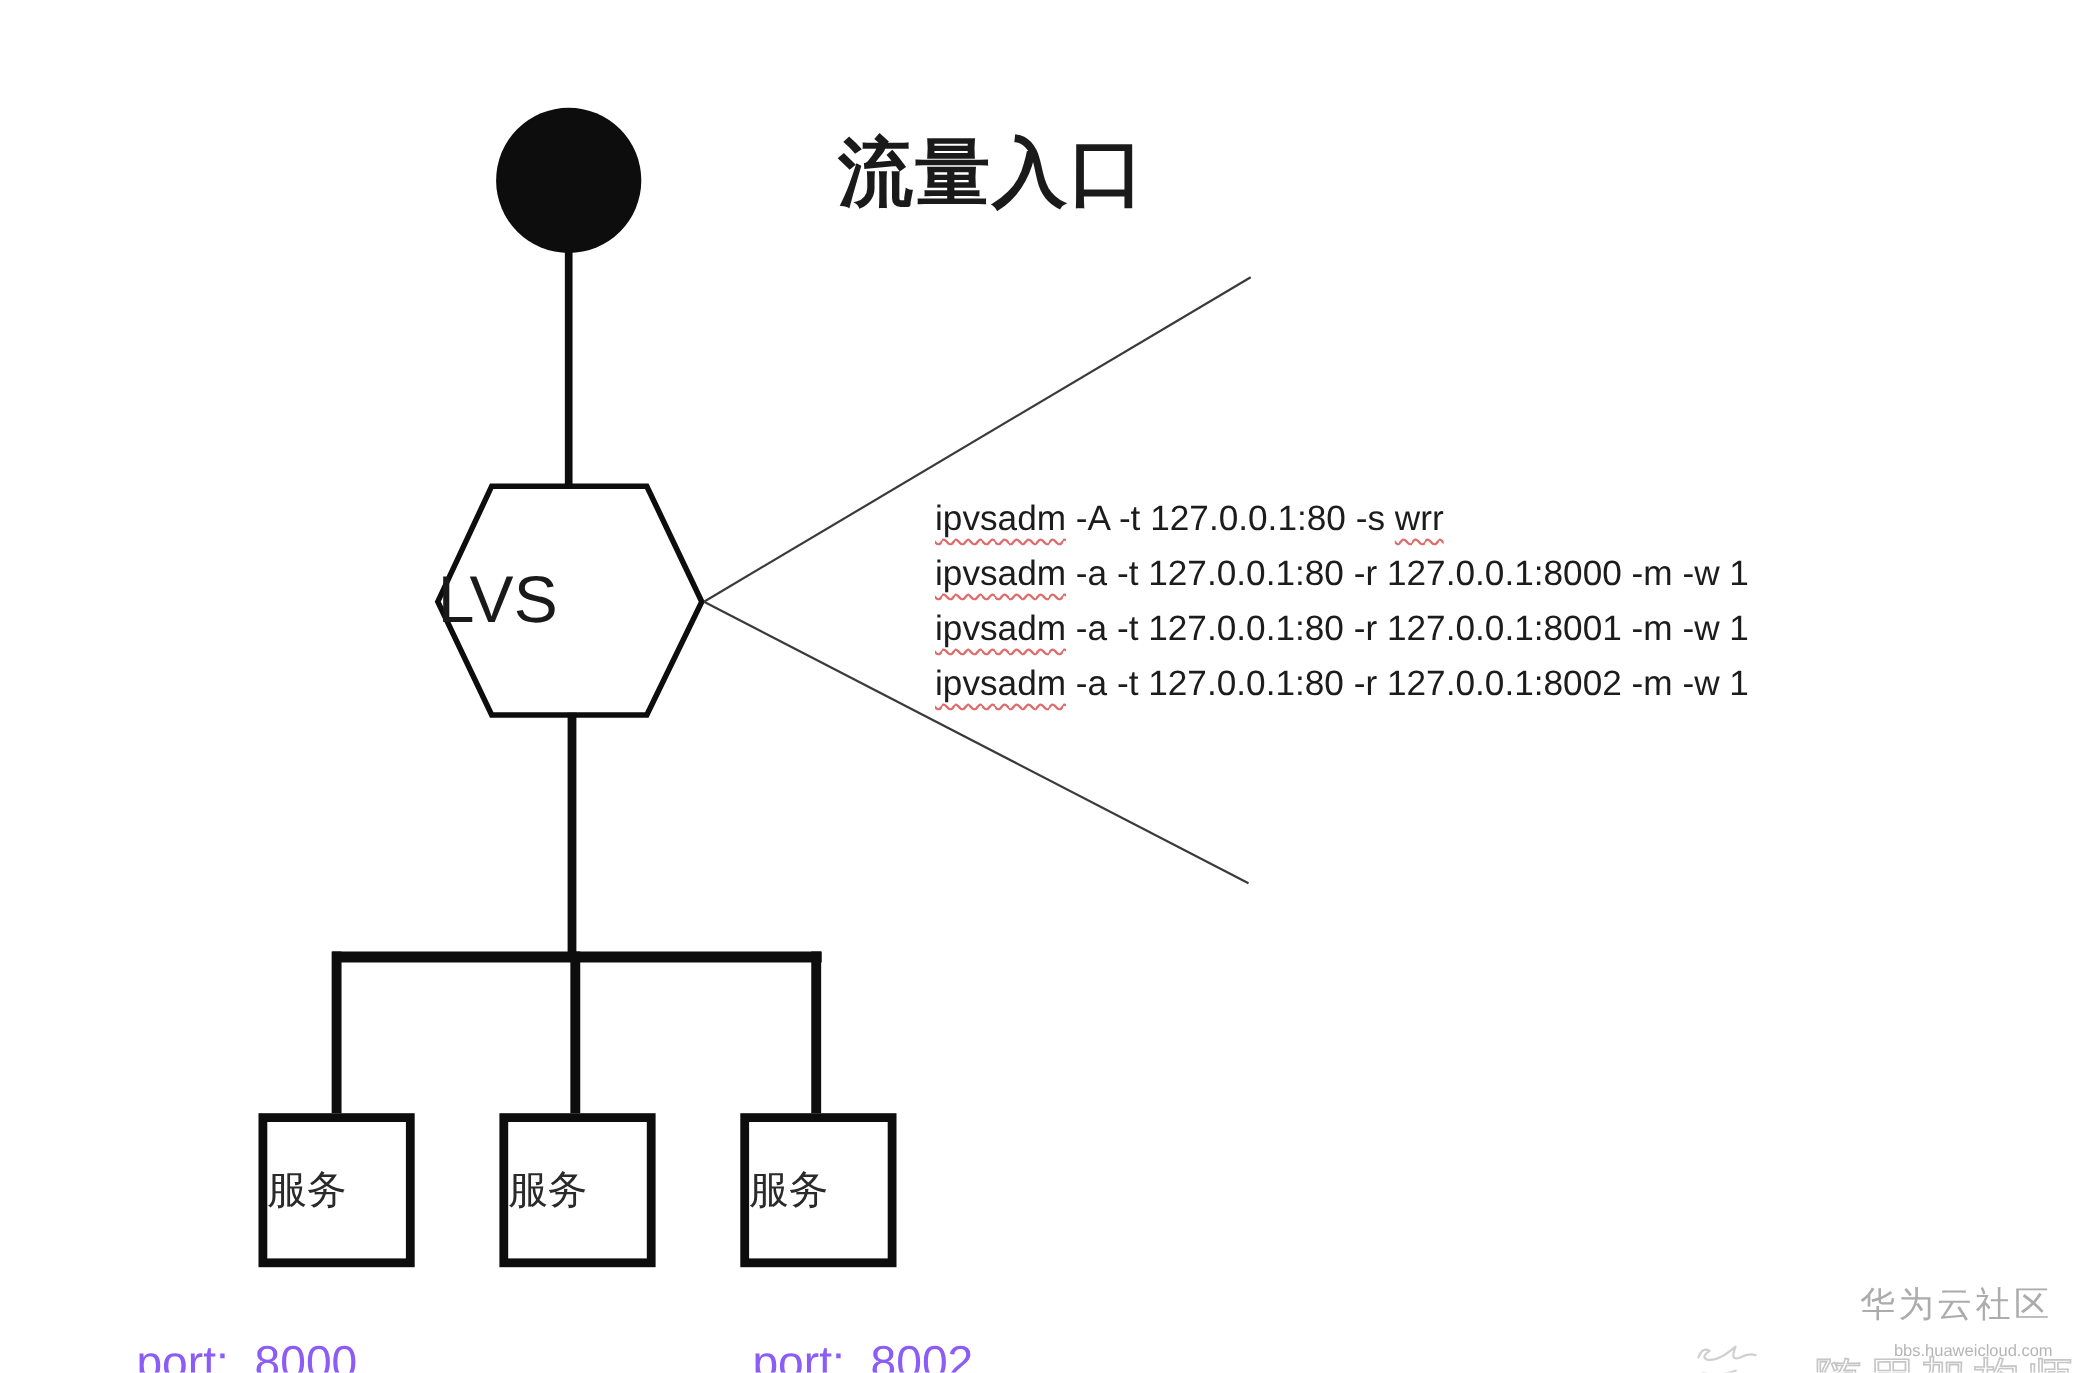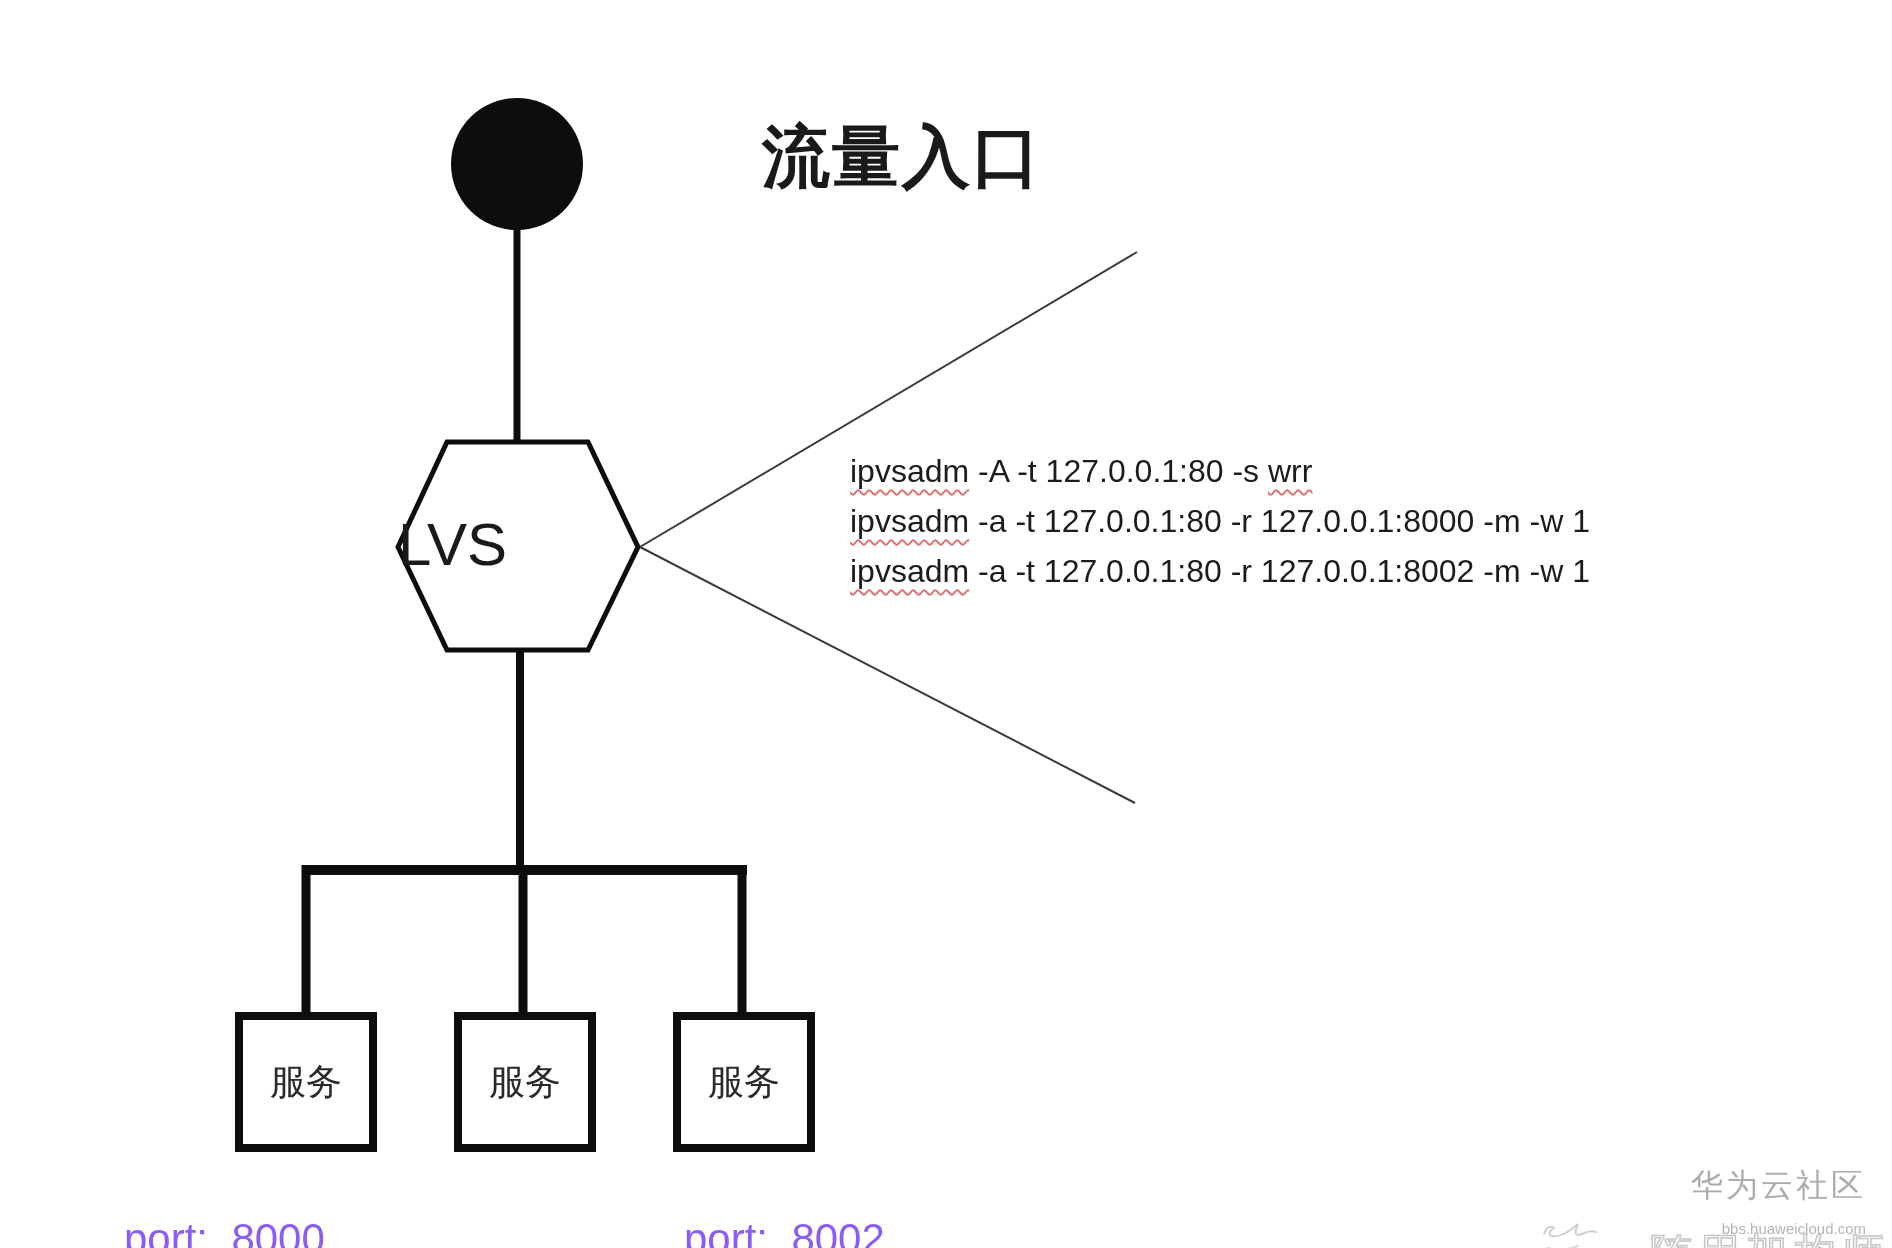--- a/index.html
+++ b/index.html
@@ -54,21 +54,21 @@
     text-decoration-thickness: 1.5px;
     text-underline-offset: 7px;
   }
   .service-box {
     width: 126px; height: 124px;
     border: 8px solid #0d0d0d;
     background: #ffffff;
     top: 1012px;
     display: flex;
     align-items: center;
-    justify-content: center;
+    justify-content: flex-start;
   }
   .service-box .service-label {
     font-size: 36px;
     color: #2a2a2a;
   }
   #service-box-1 { left: 235px; }
   #service-box-2 { left: 454px; }
   #service-box-3 { left: 673px; }
 
   .port-label {
@@ -135,20 +135,21 @@
     <line x1="742" y1="865" x2="742" y2="1016" stroke="#0d0d0d" stroke-width="9"></line>
   </svg>
 
   <div class="abs entry-label">流量入口</div>
 
   <div class="abs lvs-label">LVS</div>
 
   <div class="abs" id="commands-block">
       <div class="cmd-line"><span class="misspelled">ipvsadm</span><span> -A -t 127.0.0.1:80 -s </span><span class="misspelled">wrr</span></div>
       <div class="cmd-line"><span class="misspelled">ipvsadm</span><span> -a -t 127.0.0.1:80 -r 127.0.0.1:8000 -m -w 1</span></div>
+      <div class="cmd-line"><span class="misspelled">ipvsadm</span><span> -a -t 127.0.0.1:80 -r 127.0.0.1:8001 -m -w 1</span></div>
       <div class="cmd-line"><span class="misspelled">ipvsadm</span><span> -a -t 127.0.0.1:80 -r 127.0.0.1:8002 -m -w 1</span></div>
     </div>
 
   <div class="abs service-box" id="service-box-1">
     <span class="service-label">服务</span>
   </div>
   <div class="abs service-box" id="service-box-2">
     <span class="service-label">服务</span>
   </div>
   <div class="abs service-box" id="service-box-3">

